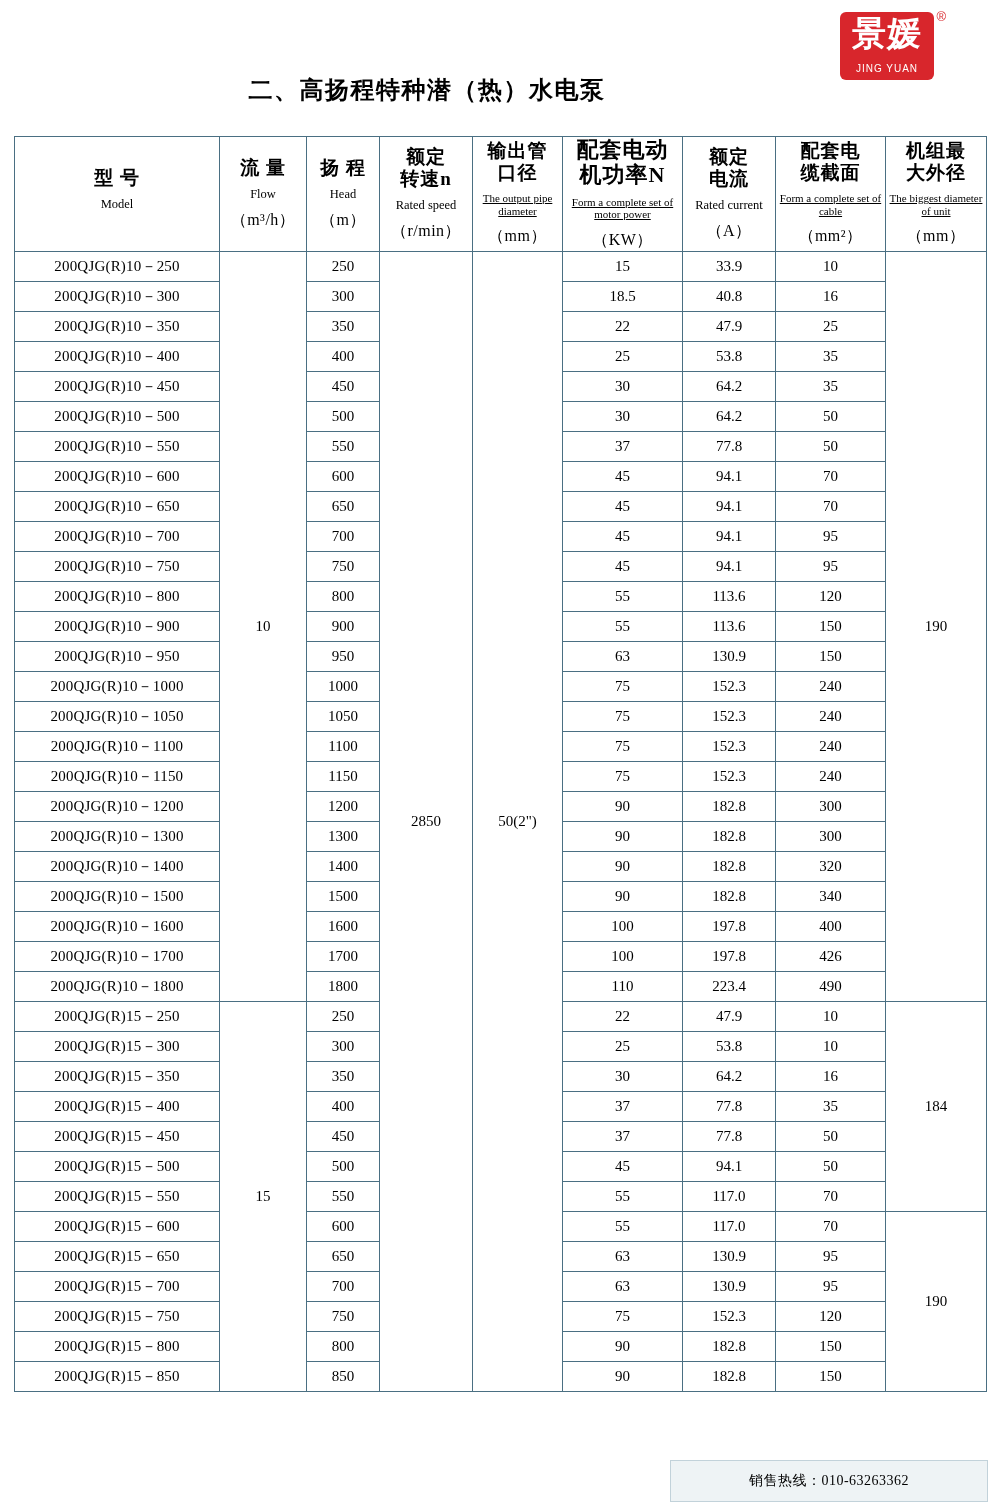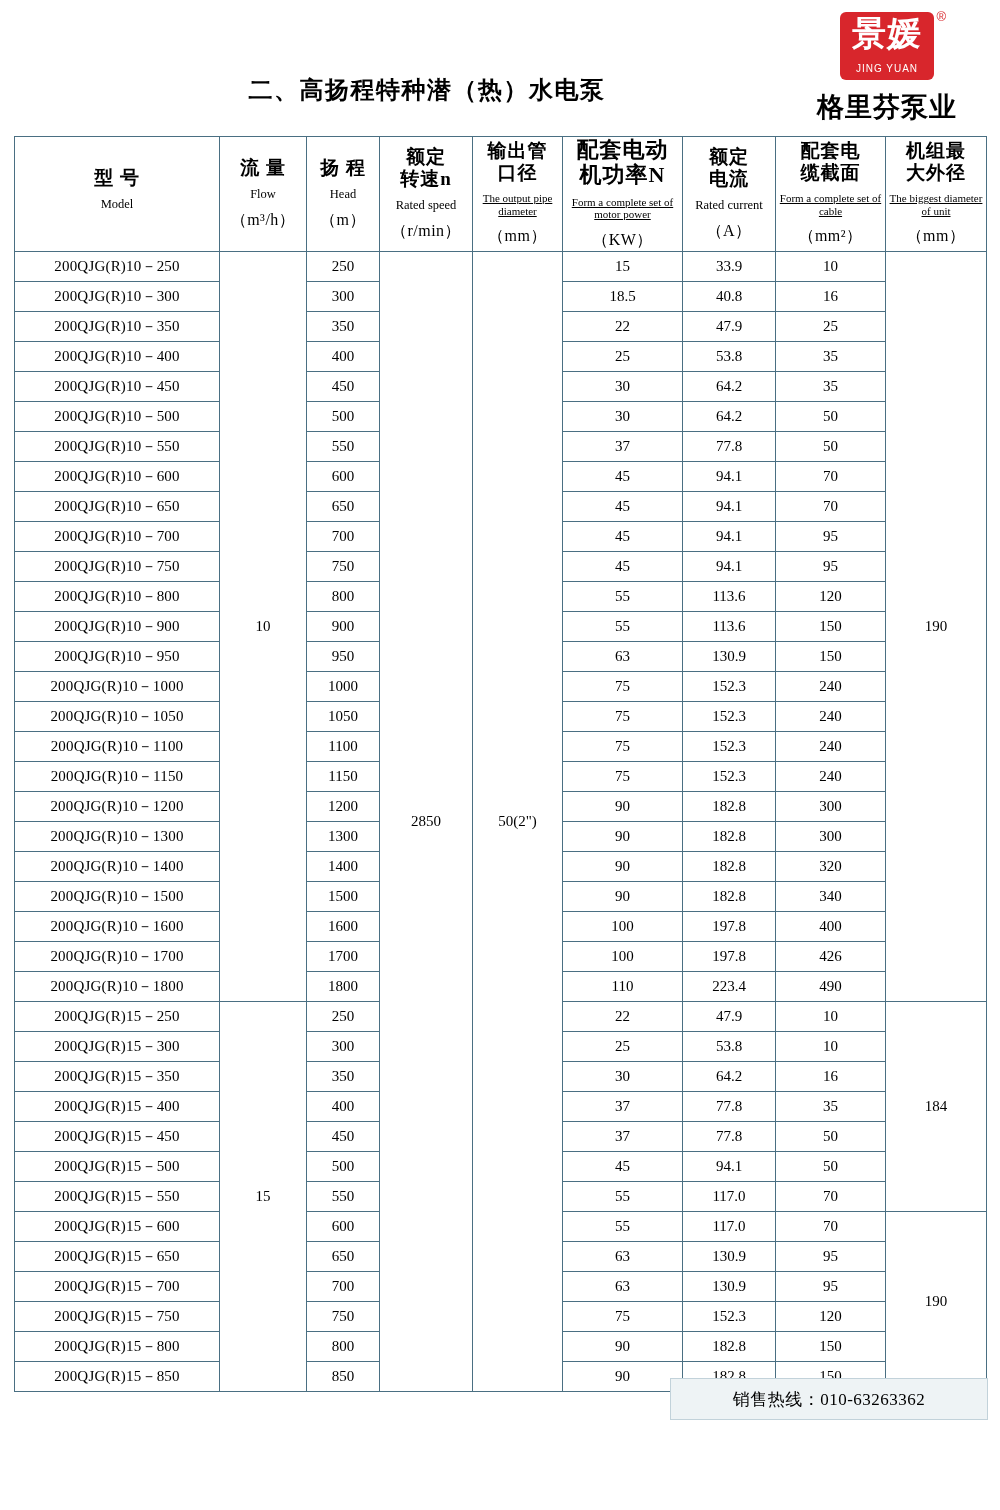--- a/index.html
+++ b/index.html
@@ -135,43 +135,42 @@
     background: #eef3f5;
     margin-left: 24px;
   }
   td.shade { background: #eef3f5; }
   td.val { font-size: 15.5px; }
 
   
   .footer {
     position: absolute;
     left: 670px;
-    top: 1378px;
+    top: 1460px;
     width: 316px;
     height: 40px;
     background: #eef3f5;
     border: 1px solid #c2d2da;
     display: flex;
     align-items: center;
     justify-content: center;
-    font-size: 17px;
+    font-size: 14px;
     letter-spacing: 0.5px;
   }
 </style>
 </head>
 <body>
 
 <div class="header">
   <div class="logo-box">
     <div class="logo-badge">
       <span class="logo-reg">®</span>
       <span class="logo-cn">景媛</span>
       <span class="logo-en">JING YUAN</span>
     </div>
-    <div class="brand-name">格里芬泵业</div>
   </div>
   <div class="doc-title">二、高扬程特种潜（热）水电泵</div>
 </div>
 
 <div class="table-wrap">
   <table class="spec">
     <colgroup>
       <col style="width:205px">
       <col style="width:87px">
       <col style="width:73px">

